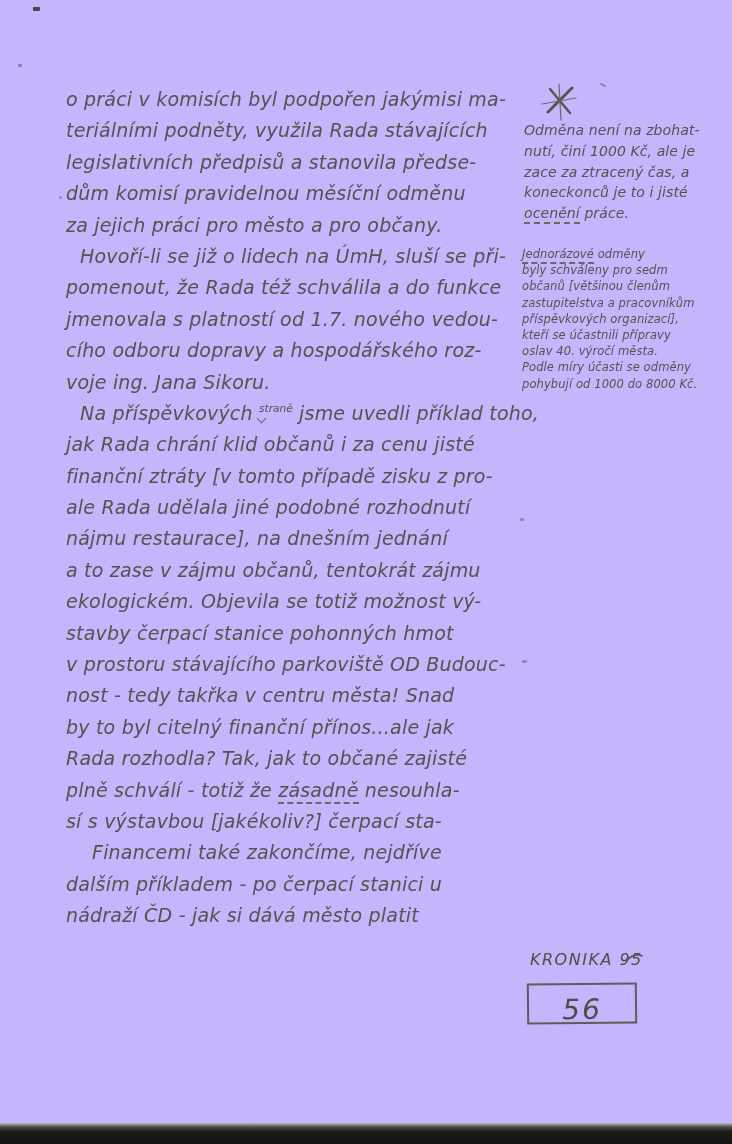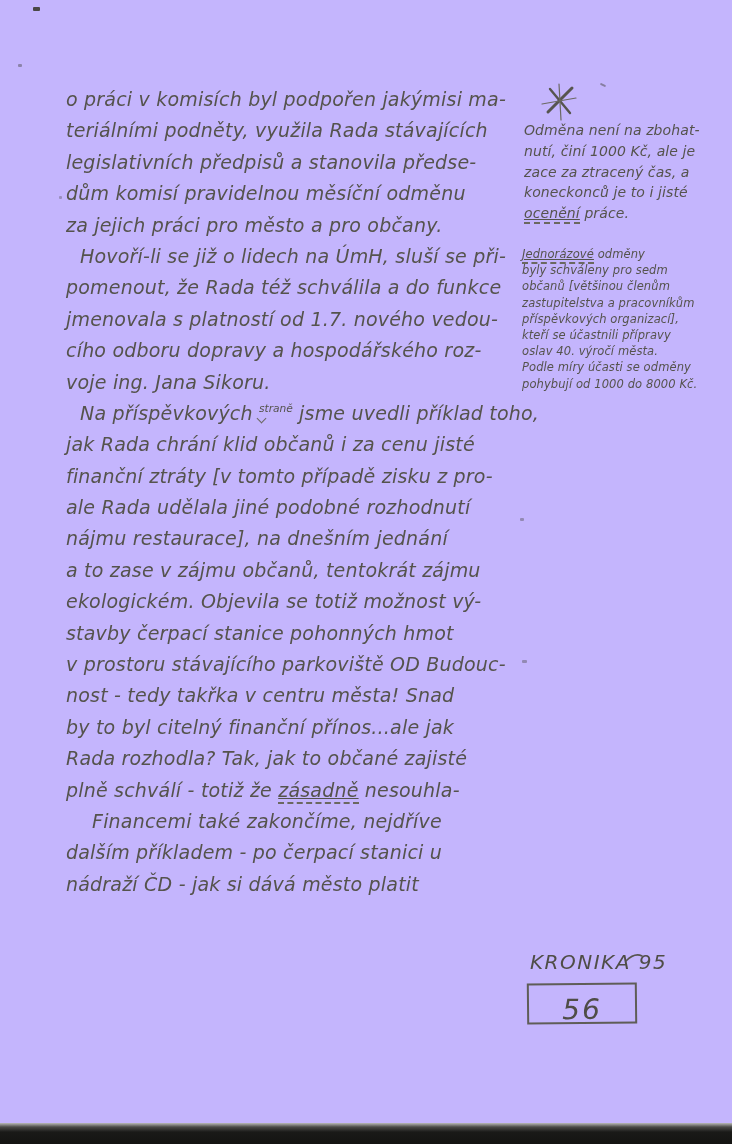--- a/index.html
+++ b/index.html
@@ -24,36 +24,36 @@
     position:absolute;left:524px;top:120px;width:206px;
     font-size:14px;line-height:20.8px;letter-spacing:0.1px;white-space:nowrap;
   }
   .margin-note-1 .hw-line{height:20.8px;}
   .margin-note-2{
     position:absolute;left:522px;top:246px;width:210px;
     font-size:11.5px;line-height:16.2px;letter-spacing:0.1px;white-space:nowrap;
   }
   .margin-note-2 .hw-line{height:16.2px;}
   
-  .u1{border-bottom:2px dashed #6b6860;padding-bottom:1px;text-decoration:underline;}
+  .u1{border-bottom:2px dashed #6b6860;padding-bottom:1px;}
   .u2{position:relative;border-bottom:2px dashed #6b6860;padding-bottom:1px;}
   .u2::after{content:"";position:absolute;left:3px;right:-3px;bottom:-6px;border-bottom:2px dashed #6b6860;}
   
   .sup{position:relative;top:-0.78em;font-size:0.56em;letter-spacing:0;}
   .sup::before{
     content:"";position:absolute;left:-1px;bottom:-7px;width:6px;height:6px;
     border-right:1.5px solid #6b6860;border-bottom:1.5px solid #6b6860;
     transform:rotate(45deg);
   }
   
   .x-mark{position:absolute;left:540px;top:82px;width:44px;height:42px;}
   
   .kronika-label{
     position:absolute;left:530px;top:950px;
-    font-size:20px;letter-spacing:1.5px;font-style:italic;color:#4f4d47;
+    font-size:16px;letter-spacing:1.5px;font-style:italic;color:#4f4d47;
   }
   .kronika-flourish{position:absolute;left:625px;top:948px;width:18px;height:10px;}
   .page-box{
     position:absolute;left:527px;top:983px;width:106px;height:37px;
     border:2px solid #5f5d57;transform:rotate(-0.6deg);
     display:flex;align-items:center;justify-content:center;
   }
   .page-number{font-size:28px;font-style:italic;color:#4f4d47;letter-spacing:2px;margin-top:12px;}
   
   .scan-band{
@@ -98,20 +98,21 @@
       <div class="hw-line"><span>ale Rada udělala jiné podobné rozhodnutí</span></div>
       <div class="hw-line"><span>nájmu restaurace], na dnešním jednání</span></div>
       <div class="hw-line"><span>a to zase v zájmu občanů, tentokrát zájmu</span></div>
       <div class="hw-line"><span>ekologickém. Objevila se totiž možnost vý-</span></div>
       <div class="hw-line"><span>stavby čerpací stanice pohonných hmot</span></div>
       <div class="hw-line"><span>v prostoru stávajícího parkoviště OD Budouc-</span></div>
       <div class="hw-line"><span>nost - tedy takřka v centru města! Snad</span></div>
       <div class="hw-line"><span>by to byl citelný finanční přínos...ale jak</span></div>
       <div class="hw-line"><span>Rada rozhodla? Tak, jak to občané zajisté</span></div>
       <div class="hw-line"><span>plně schválí - totiž že </span><span class="u1">zásadně</span><span> nesouhla-</span></div>
+      <div class="hw-line"><span>sí s výstavbou [jakékoliv?] čerpací sta-</span></div>
       <div class="hw-line ind2"><span>Financemi také zakončíme, nejdříve</span></div>
       <div class="hw-line"><span>dalším příkladem - po čerpací stanici u</span></div>
       <div class="hw-line"><span>nádraží ČD - jak si dává město platit</span></div>
     </div>
 
   <div class="x-mark">
     <svg width="44" height="42" viewBox="0 0 44 42">
       <line x1="8" y1="30" x2="32" y2="6" stroke="#57554f" stroke-width="3" stroke-linecap="round"></line>
       <line x1="10" y1="7" x2="30" y2="31" stroke="#57554f" stroke-width="2.4" stroke-linecap="round"></line>
       <line x1="2" y1="22" x2="36" y2="16" stroke="#6b6963" stroke-width="1.2" stroke-linecap="round"></line>

